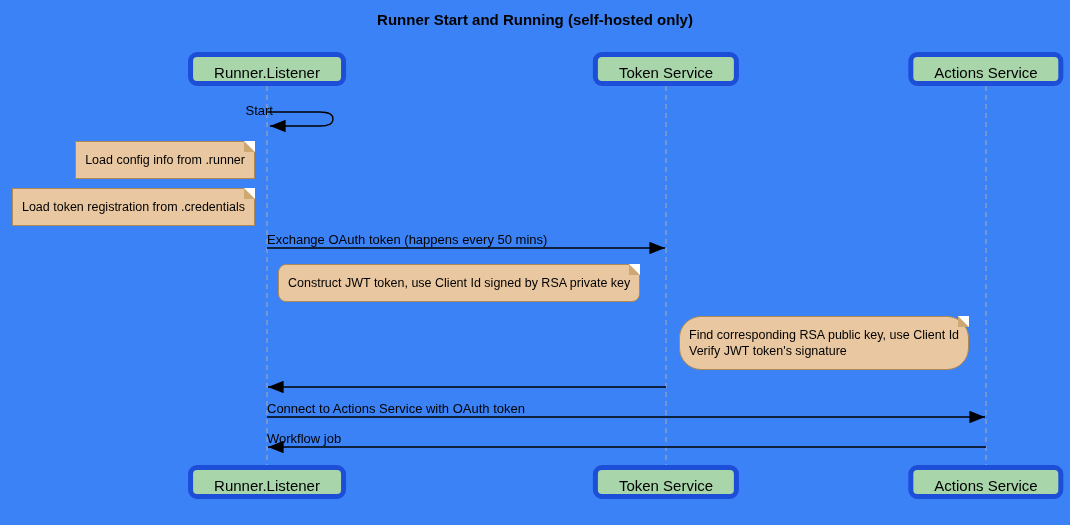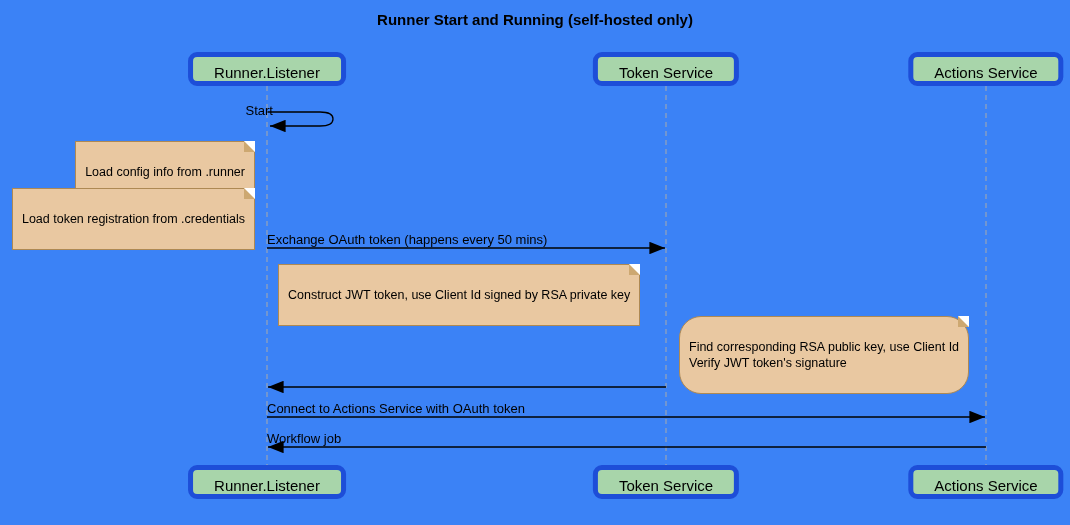--- a/index.html
+++ b/index.html
@@ -46,21 +46,21 @@
     text-align: left;
     white-space: nowrap;
     color: #000;
   }
   .note {
     position: absolute;
     background: #e9c8a1;
     border: 1px solid #ae8953;
     font-size: 12.5px;
     line-height: 16px;
-    padding: 22px 9px;
+    padding: 10px 9px;
     white-space: nowrap;
     text-align: center;
     color: #000;
   }
   .note.left-align { text-align: left; }
   
   .note::before {
     content: "";
     position: absolute;
     top: -1px; right: -1px;
@@ -108,21 +108,21 @@
   <div class="msg-label" style="top:232px; left:267px; width:399px;">Exchange OAuth token (happens every 50 mins)</div>
   <div class="msg-label" style="top:401px; left:267px; width:719px;">Connect to Actions Service with OAuth token</div>
   <div class="msg-label" style="top:431px; left:267px; width:719px;">Workflow job</div>
 
   <div class="note" style="top:141px; right:815px;">
     <div>Load config info from .runner</div>
   </div>
   <div class="note" style="top:188px; right:815px;margin-left:28px;">
     <div>Load token registration from .credentials</div>
   </div>
-  <div class="note" style="top:264px; left:278px;">
+  <div class="note" style="top:264px; left:278px;border-radius:8px;">
     <div>Construct JWT token, use Client Id signed by RSA private key</div>
   </div>
   <div class="note left-align" style="top:316px; left:679px;border-radius:22px;">
     <div>Find corresponding RSA public key, use Client Id</div>
     <div>Verify JWT token's signature</div>
   </div>
 
 </div>
 
 </body></html>

